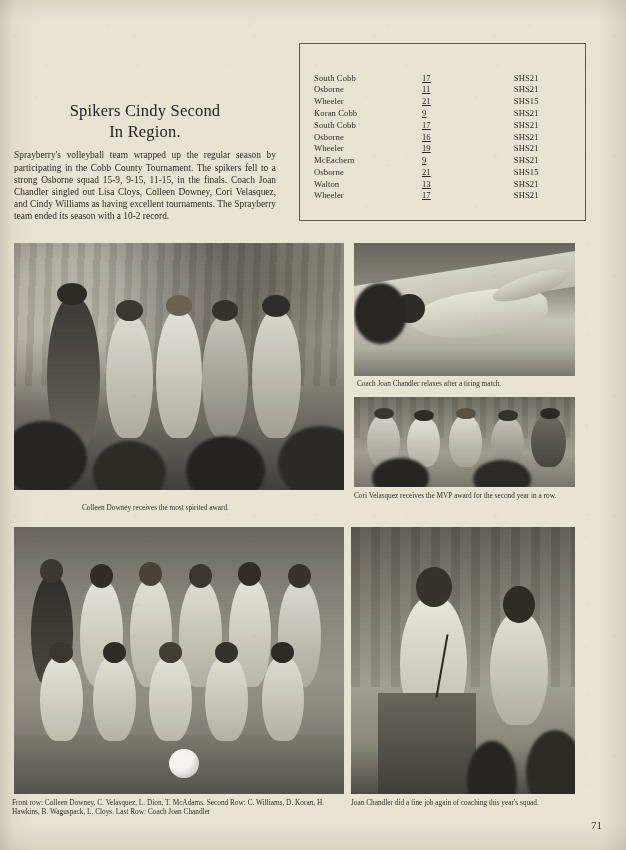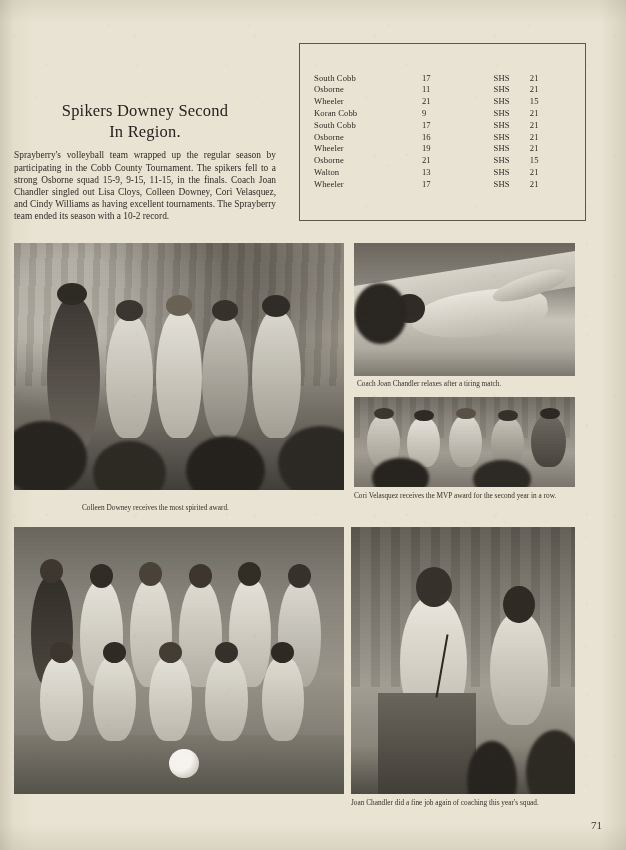--- a/index.html
+++ b/index.html
@@ -56,22 +56,22 @@
     width: 100%;
     font-size: 8.6px;
     line-height: 1.0;
   }
   table.scores td {
     padding: 1.6px 0;
     white-space: nowrap;
     letter-spacing: .1px;
   }
   td.opp { width: 42%; padding-left: 4px; }
-  td.oppscore { width: 20%; text-align: left; padding-left: 8px; }
-  td.shs { width: 22%; text-align: center; padding-left: 12px; }
+  td.oppscore { width: 20%; text-align: left; padding-left: 8px; text-decoration: underline; }
+  td.shs { width: 22%; text-align: right; padding-left: 12px; }
   td.shsscore { width: 16%; text-align: left; padding-left: 14px; }
 
   
   .headline {
     position: absolute;
     left: 14px;
     top: 100px;
     width: 262px;
     text-align: center;
     font-size: 16.5px;
@@ -214,20 +214,26 @@
           <td class="shs">SHS</td>
           <td class="shsscore">21</td>
         </tr>
         <tr>
           <td class="opp">Wheeler</td>
           <td class="oppscore">19</td>
           <td class="shs">SHS</td>
           <td class="shsscore">21</td>
         </tr>
         <tr>
+          <td class="opp">McEachern</td>
+          <td class="oppscore">9</td>
+          <td class="shs">SHS</td>
+          <td class="shsscore">21</td>
+        </tr>
+        <tr>
           <td class="opp">Osborne</td>
           <td class="oppscore">21</td>
           <td class="shs">SHS</td>
           <td class="shsscore">15</td>
         </tr>
         <tr>
           <td class="opp">Walton</td>
           <td class="oppscore">13</td>
           <td class="shs">SHS</td>
           <td class="shsscore">21</td>
@@ -236,21 +242,21 @@
           <td class="opp">Wheeler</td>
           <td class="oppscore">17</td>
           <td class="shs">SHS</td>
           <td class="shsscore">21</td>
         </tr>
       </tbody>
     </table>
   </div>
 
   <div class="headline">
-    <span>Spikers Downey Second</span>
+    <span>Spikers Cindy Second</span>
     <span class="l2">In Region.</span>
   </div>
 
   <p class="body-copy">Sprayberry's volleyball team wrapped up the regular season by participating in the Cobb County Tournament. The spikers fell to a strong Osborne squad 15-9, 9-15, 11-15, in the finals. Coach Joan Chandler singled out Lisa Cloys, Colleen Downey, Cori Velasquez, and Cindy Williams as having excellent tournaments. The Sprayberry team ended its season with a 10-2 record.</p>
 
   <div class="photo" id="photo1">
     <div class="ph-base"></div>
 
     <div style="position:absolute;left:0;top:0;width:100%;height:58%;
          background:repeating-linear-gradient(92deg, rgba(60,50,36,.30) 0 7px, rgba(160,150,126,.16) 7px 16px);
@@ -341,20 +347,21 @@
     <div class="head" style="left:44%;top:43%;width:7%;height:8%;background:#433827;"></div>
     <div class="fig" style="left:58%;top:48%;width:13%;height:32%;background:linear-gradient(180deg,#eae4d2,#bbb39e);"></div>
     <div class="head" style="left:61%;top:43%;width:7%;height:8%;background:#332b1e;"></div>
     <div class="fig" style="left:75%;top:48%;width:13%;height:32%;background:linear-gradient(180deg,#e9e3d1,#b9b19c);"></div>
     <div class="head" style="left:78%;top:43%;width:7%;height:8%;background:#2b2317;"></div>
 
     <div style="position:absolute;left:47%;top:83%;width:9%;height:11%;border-radius:50%;
          background:radial-gradient(circle at 35% 32%, #fffaf0 0 45%, #d8d2c0 75%, #aaa391 100%);"></div>
     <div class="scratch"></div>
   </div>
+  <div class="cap" id="cap4">Front row: Colleen Downey, C. Velasquez, L. Dion, T. McAdams. Second Row: C. Williams, D. Koran, H. Hawkins, B. Waguspack, L. Cloys. Last Row: Coach Joan Chandler</div>
 
   <div class="photo" id="photo5">
     <div class="ph-base"></div>
     <div style="position:absolute;left:0;top:0;width:100%;height:60%;
          background:repeating-linear-gradient(90deg, rgba(55,45,32,.24) 0 9px, rgba(175,165,142,.14) 9px 20px);opacity:.6;"></div>
 
     <div class="fig" style="left:22%;top:26%;width:30%;height:48%;background:linear-gradient(180deg,#f3edda,#c7bfa9);"></div>
     <div class="head" style="left:29%;top:15%;width:16%;height:15%;background:#352c1e;"></div>
 
     <div class="fig" style="left:62%;top:32%;width:26%;height:42%;background:linear-gradient(180deg,#ece6d3,#b8b09b);"></div>

